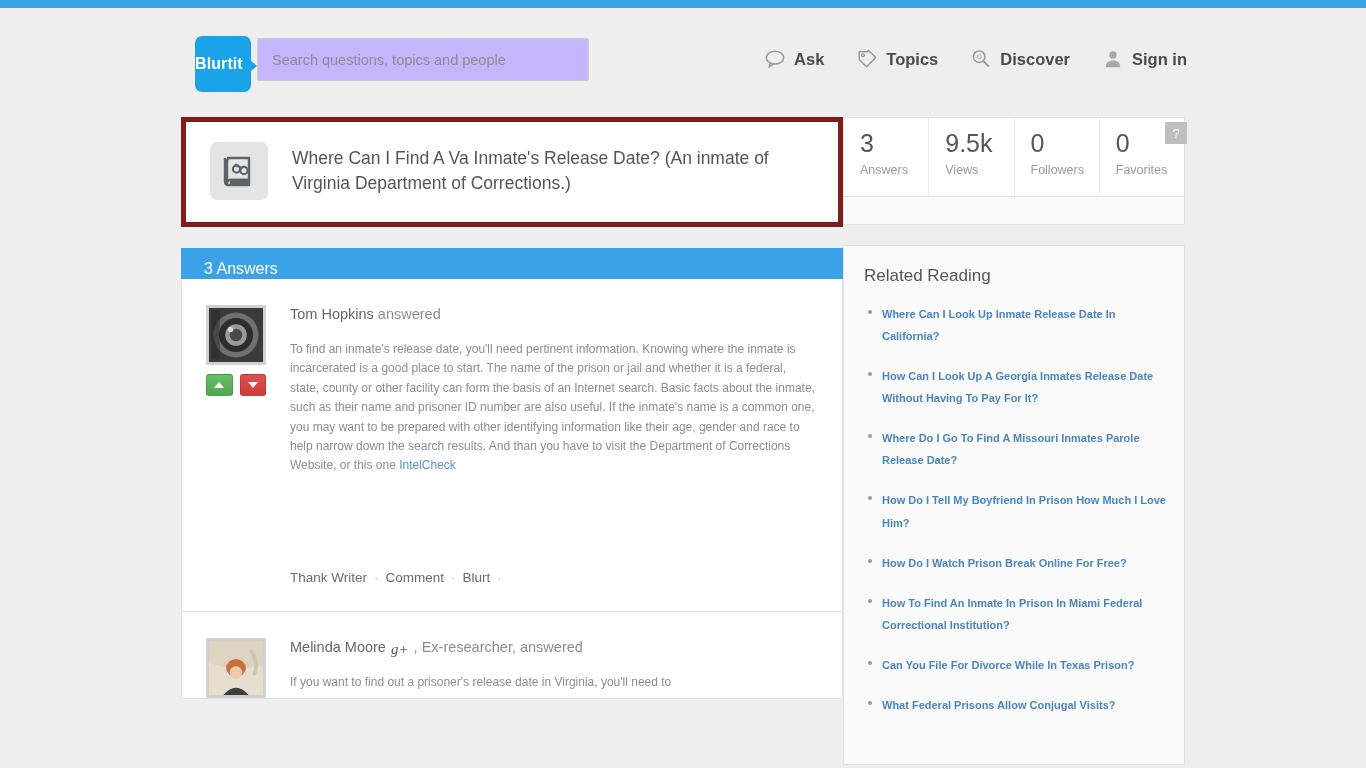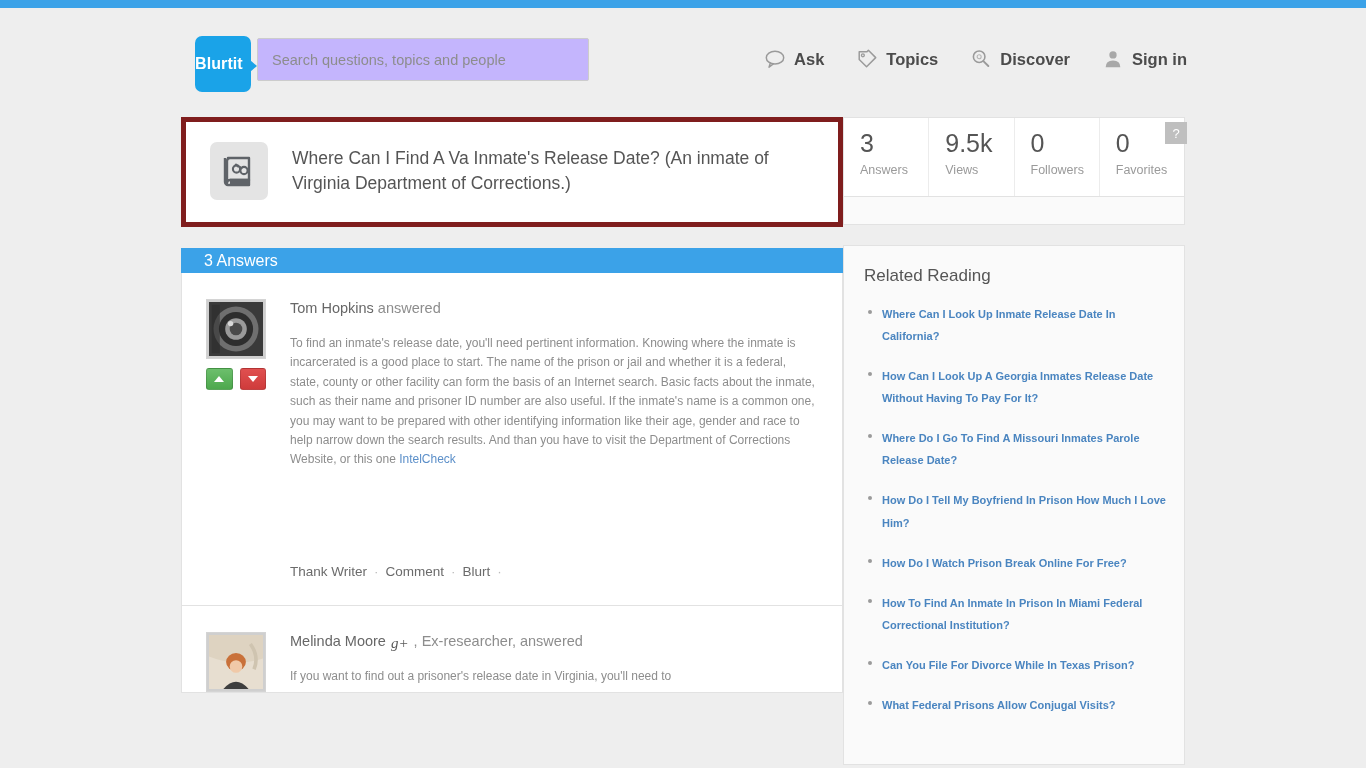--- a/index.html
+++ b/index.html
@@ -135,23 +135,23 @@
     color: #555555;
     line-height: 1.43;
     padding-top: 4px;
     font-weight: normal;
     margin: 0;
   }
   
   .ans-banner {
     background: #3ba2e8;
     color: #fff;
-    height: 25px;
-    display: flex;
-    align-items: center;
+    height: 31px;
+    display: flex;
+    align-items: flex-end;
     padding-left: 22px;
     font-size: 16px;
     margin-top: 21px;
     border: 1px solid #3ba2e8;
   }
   
   .answer {
     background: #fff;
     border: 1px solid #e2e2e2;
     border-top: none;

